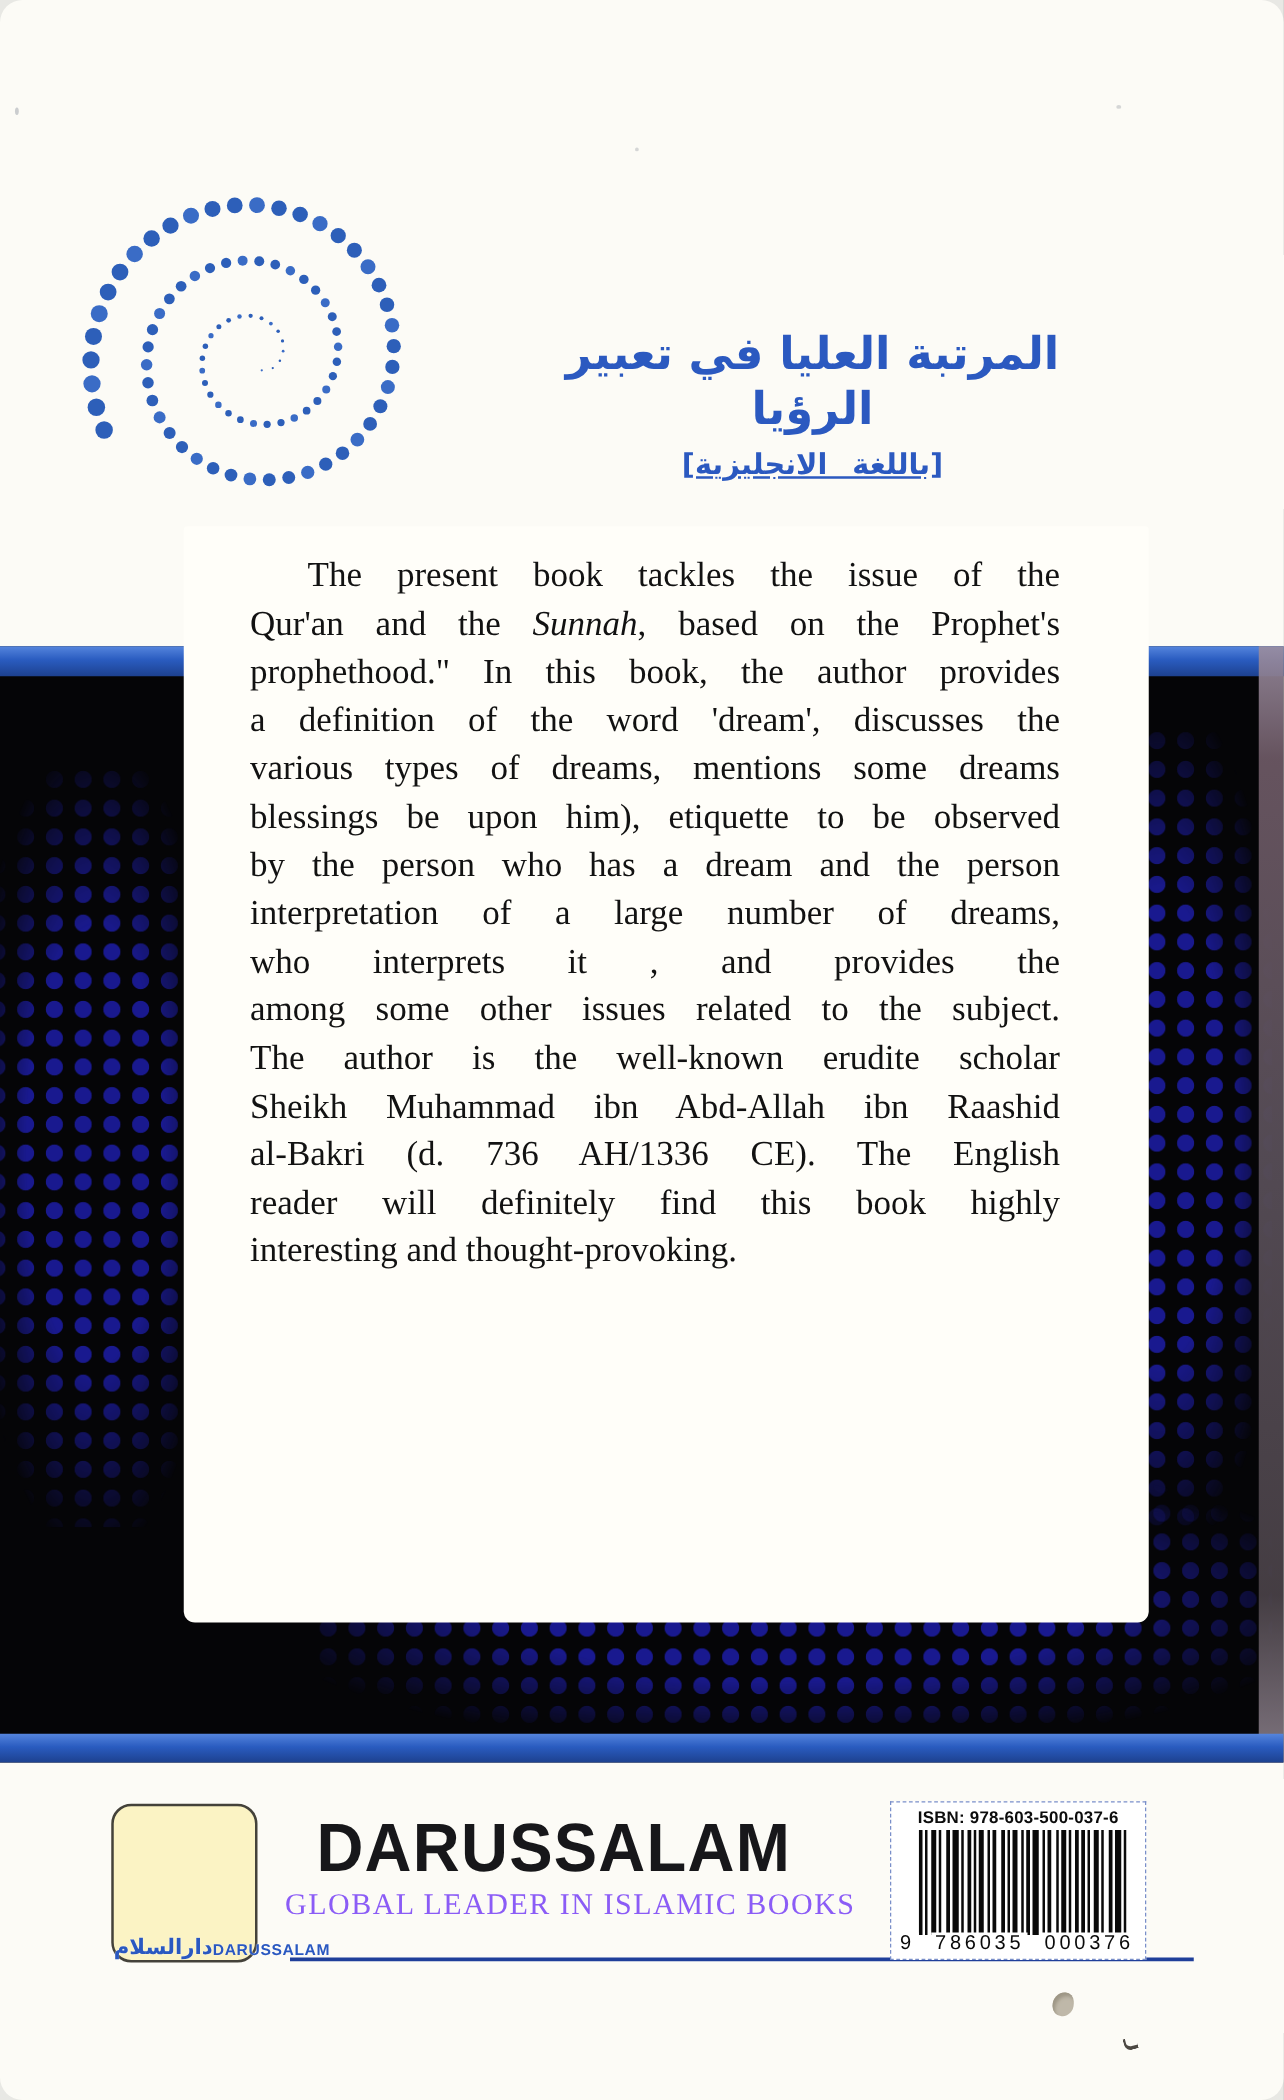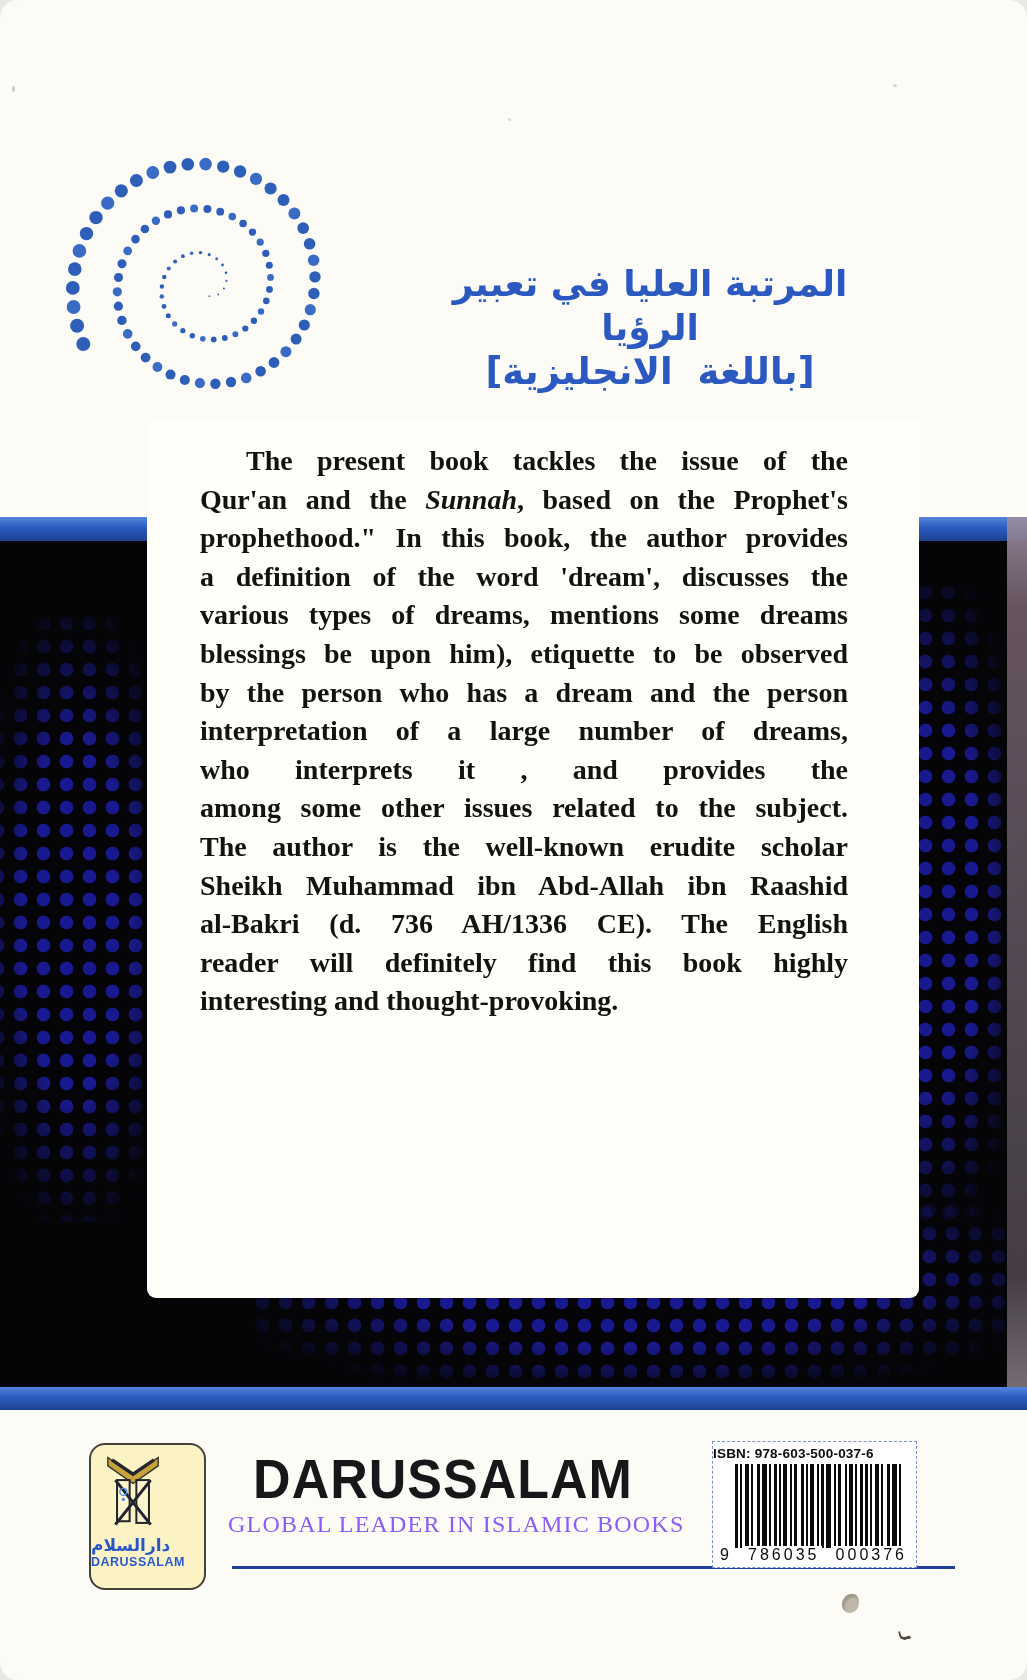--- a/index.html
+++ b/index.html
@@ -10,21 +10,21 @@
     border-radius:18px;
   }
   
   #spiral{position:absolute;left:55px;top:135px;width:300px;height:300px;}
   
   .arabic-block{
     position:absolute;left:400px;top:262px;width:500px;text-align:center;
     direction:rtl;color:#2b59c0;font-family:"DejaVu Sans",sans-serif;font-weight:bold;
   }
   .arabic-line1{font-size:36px;line-height:44px;letter-spacing:0;}
-  .arabic-line2{font-size:37px;line-height:36px;margin-top:4px;word-spacing:12px;}
+  .arabic-line2{font-size:23px;line-height:36px;margin-top:4px;word-spacing:12px;text-decoration:underline;}
   
   .dark-section{
     position:absolute;left:0;top:517px;width:1027px;height:893px;
     background:#050507;
   }
   .band{position:absolute;left:0;width:1027px;height:24px;
     background:linear-gradient(to bottom,#5585dd,#2a5cc0 45%,#1d418f);}
   .band-top{top:0;}
   .band-bottom{top:auto;bottom:0;height:23px;}
   .dots{
@@ -45,29 +45,29 @@
   }
   
   .card{
     position:absolute;left:147px;top:421px;width:772px;height:877px;
     background:#fffef9;border-radius:3px 3px 9px 9px;
   }
   .paragraph{
     position:absolute;left:53px;top:21px;width:648px;
     font-size:28px;line-height:38.6px;color:#121212;
   }
-  .line{text-align:justify;text-align-last:justify;font-weight:bold;}
+  .line{text-align:justify;text-align-last:justify;}
   .line:first-child{padding-left:46px;}
   .line:last-child{text-align-last:left;}
   .it{font-style:italic;}
   
   .logo-box{
-    position:absolute;left:89px;top:1443px;width:117px;height:147px;
+    position:absolute;left:89px;top:1443px;width:117px;height:127px;
     background:#fbf3c4;border:2px solid #44423a;border-radius:16px;
-    box-sizing:border-box;display:flex;flex-direction:column;align-items:flex-start;
+    box-sizing:border-box;display:flex;flex-direction:row;align-items:flex-end;
     padding-top:5px;
   }
   .logo-box svg{width:84px;height:82px;}
   .logo-arabic{
     font-family:"DejaVu Sans",sans-serif;font-weight:bold;color:#2a58c0;
     font-size:17px;line-height:20px;direction:rtl;text-shadow:0 0 1px #fff;
     margin-top:3px;
   }
   .logo-latin{
     font-family:"Liberation Sans",sans-serif;font-weight:bold;color:#2a58c0;
@@ -84,21 +84,21 @@
     font-size:24px;line-height:28px;letter-spacing:1.2px;margin-top:4px;white-space:nowrap;
   }
   .blue-rule{position:absolute;left:232px;top:1566px;width:723px;height:3px;background:#1f3f9a;}
   
   .barcode-box{
     position:absolute;left:712px;top:1441px;width:205px;height:127px;
     background:#fff;border:1px dashed #7a8fc9;box-sizing:border-box;
   }
   .isbn-label{
     font-family:"Liberation Sans",sans-serif;font-weight:bold;color:#0c0c0c;
-    font-size:13.5px;line-height:15px;text-align:left;margin-top:4px;letter-spacing:.2px;
+    font-size:13.5px;line-height:15px;text-align:center;margin-top:4px;letter-spacing:.2px;
   }
   .bars{
     position:absolute;left:22px;right:12px;top:22px;height:84px;
     display:flex;align-items:stretch;overflow:hidden;
   }
   .bars span{display:block;height:100%;background:#0a0a0a;flex:0 0 auto;}
   .ean-row{
     position:absolute;left:4px;right:6px;bottom:3px;height:19px;
     display:flex;justify-content:space-between;align-items:flex-end;
     font-family:"Liberation Sans",sans-serif;font-size:16px;color:#0a0a0a;

